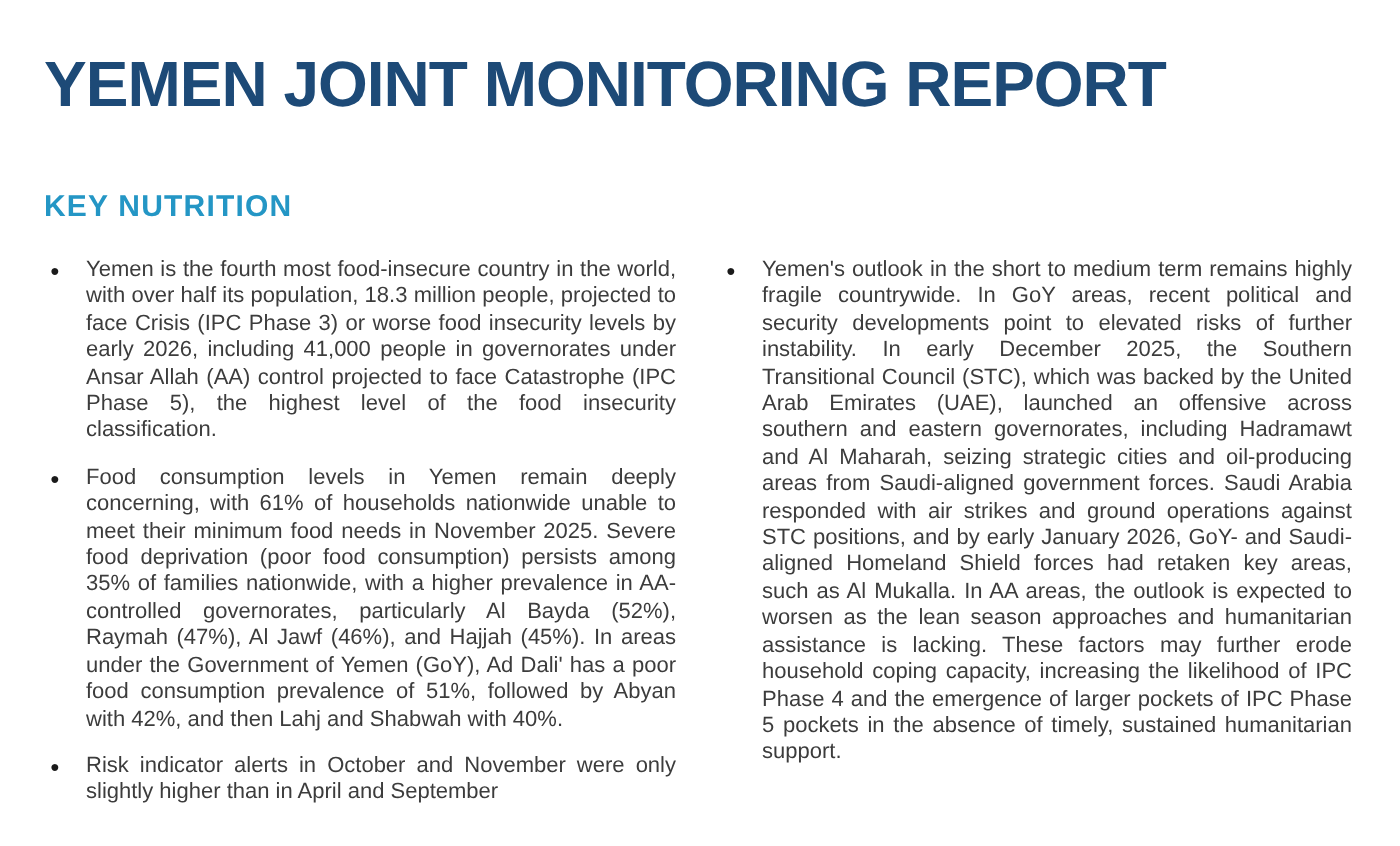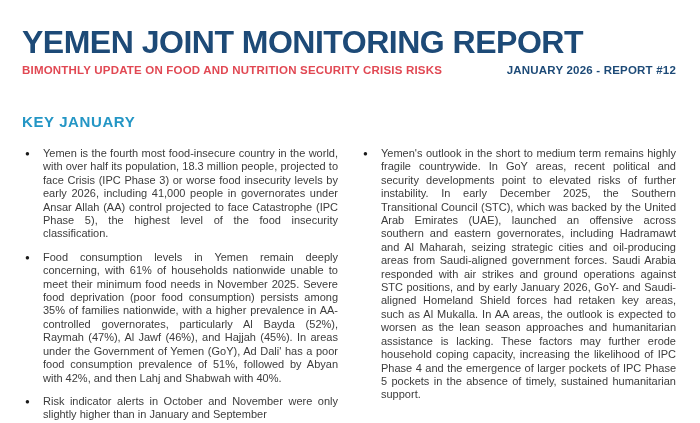--- a/index.html
+++ b/index.html
@@ -85,44 +85,40 @@
     text-justify: inter-word;
   }
 </style>
 </head>
 <body>
 
 <div class="page">
 
   <div class="report-title">YEMEN JOINT MONITORING REPORT</div>
 
-  <div class="subtitle-row">
-    <div class="report-subtitle">BIMONTHLY UPDATE ON FOOD AND NUTRITION SECURITY CRISIS RISKS</div>
-    <div class="report-edition">JANUARY 2026 - REPORT #12</div>
-  </div>
 
-  <div class="section-heading">KEY JANUARY</div>
+  <div class="section-heading">KEY NUTRITION</div>
 
   <div class="columns">
 
     <div class="col">
 
       <div class="bullet-item">
         <span class="bullet-dot">●</span>
         <div class="bullet-text">Yemen is the fourth most food-insecure country in the world, with over half its population, 18.3 million people, projected to face Crisis (IPC Phase 3) or worse food insecurity levels by early 2026, including 41,000 people in governorates under Ansar Allah (AA) control projected to face Catastrophe (IPC Phase 5), the highest level of the food insecurity classification.</div>
       </div>
 
       <div class="bullet-item">
         <span class="bullet-dot">●</span>
         <div class="bullet-text">Food consumption levels in Yemen remain deeply concerning, with 61% of households nationwide unable to meet their minimum food needs in November 2025. Severe food deprivation (poor food consumption) persists among 35% of families nationwide, with a higher prevalence in AA-controlled governorates, particularly Al Bayda (52%), Raymah (47%), Al Jawf (46%), and Hajjah (45%). In areas under the Government of Yemen (GoY), Ad Dali' has a poor food consumption prevalence of 51%, followed by Abyan with 42%, and then Lahj and Shabwah with 40%.</div>
       </div>
 
       <div class="bullet-item">
         <span class="bullet-dot">●</span>
-        <div class="bullet-text">Risk indicator alerts in October and November were only slightly higher than in January and September</div>
+        <div class="bullet-text">Risk indicator alerts in October and November were only slightly higher than in April and September</div>
       </div>
 
     </div>
 
     <div class="col">
 
       <div class="bullet-item">
         <span class="bullet-dot">●</span>
         <div class="bullet-text">Yemen's outlook in the short to medium term remains highly fragile countrywide. In GoY areas, recent political and security developments point to elevated risks of further instability. In early December 2025, the Southern Transitional Council (STC), which was backed by the United Arab Emirates (UAE), launched an offensive across southern and eastern governorates, including Hadramawt and Al Maharah, seizing strategic cities and oil-producing areas from Saudi-aligned government forces. Saudi Arabia responded with air strikes and ground operations against STC positions, and by early January 2026, GoY- and Saudi-aligned Homeland Shield forces had retaken key areas, such as Al Mukalla. In AA areas, the outlook is expected to worsen as the lean season approaches and humanitarian assistance is lacking. These factors may further erode household coping capacity, increasing the likelihood of IPC Phase 4 and the emergence of larger pockets of IPC Phase 5 pockets in the absence of timely, sustained humanitarian support.</div>
       </div>

